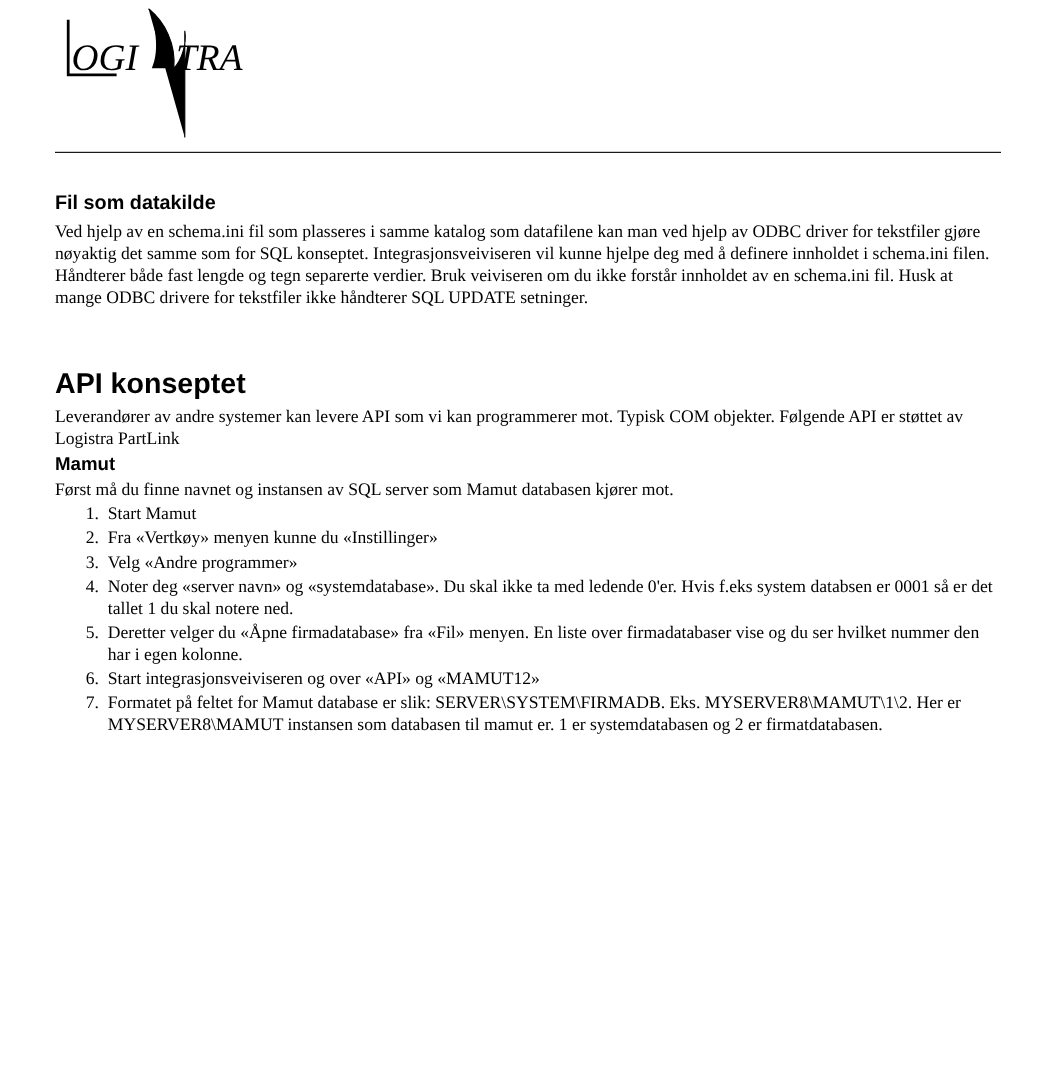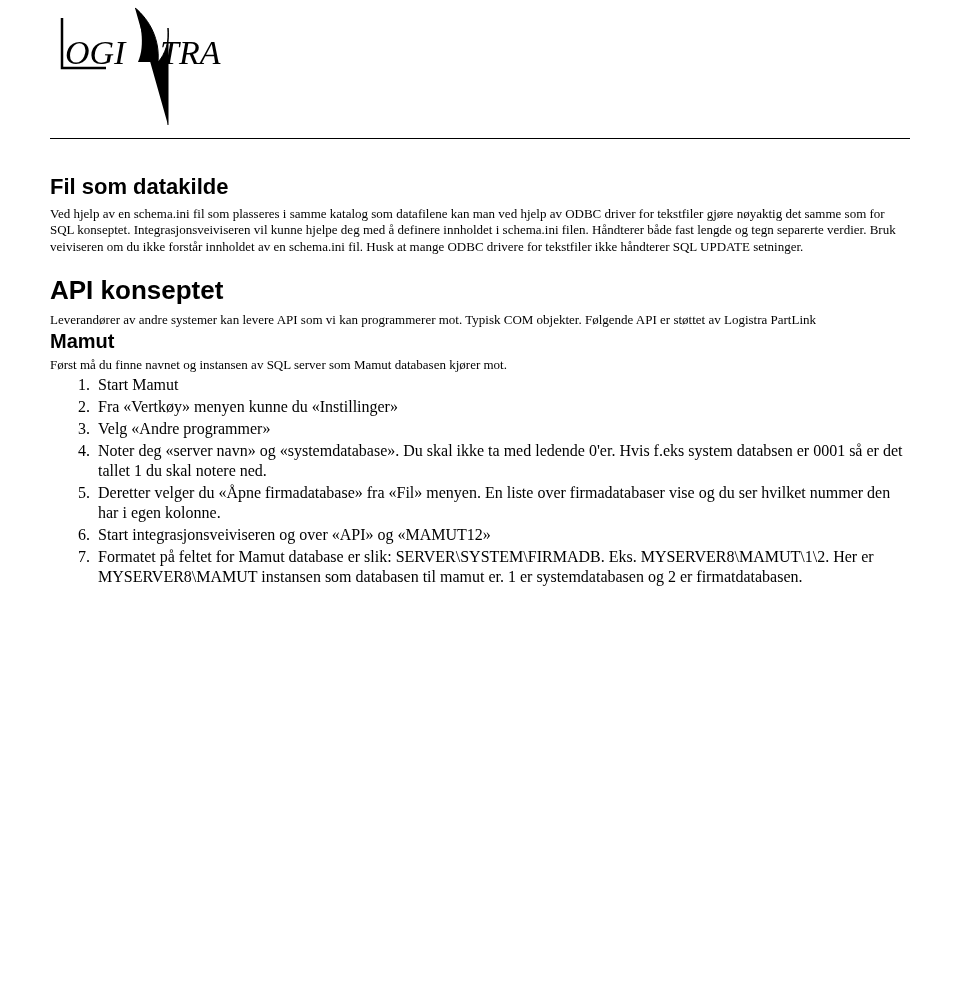--- a/index.html
+++ b/index.html
@@ -17,43 +17,43 @@
   .logo-svg { display: block; }
   .hr {
     border: none;
     border-top: 1px solid #000;
     margin-top: 0;
     margin-bottom: 35px;
   }
   h1 {
     font-family: Helvetica, Arial, sans-serif;
     font-weight: bold;
-    font-size: 22px;
+    font-size: 18px;
     margin-bottom: 6px;
   }
   h2.api {
     font-family: Helvetica, Arial, sans-serif;
     font-weight: bold;
     font-size: 26px;
-    margin-top: 20px;
+    margin-top: 52px;
     margin-bottom: 6px;
   }
   h3.mamut {
     font-family: Helvetica, Arial, sans-serif;
     font-weight: bold;
-    font-size: 20px;
+    font-size: 17px;
     margin-bottom: 4px;
   }
   p {
     font-size: 19px;
     line-height: 1.25;
     margin-bottom: 2px;
   }
   .intro {
-    font-size: 13px;
+    font-size: 16px;
     line-height: 1.25;
   }
   ol {
     font-size: 16px;
     line-height: 1.25;
     padding-left: 44px;
     margin-top: 2px;
   }
   ol li {
     margin-bottom: 2px;

